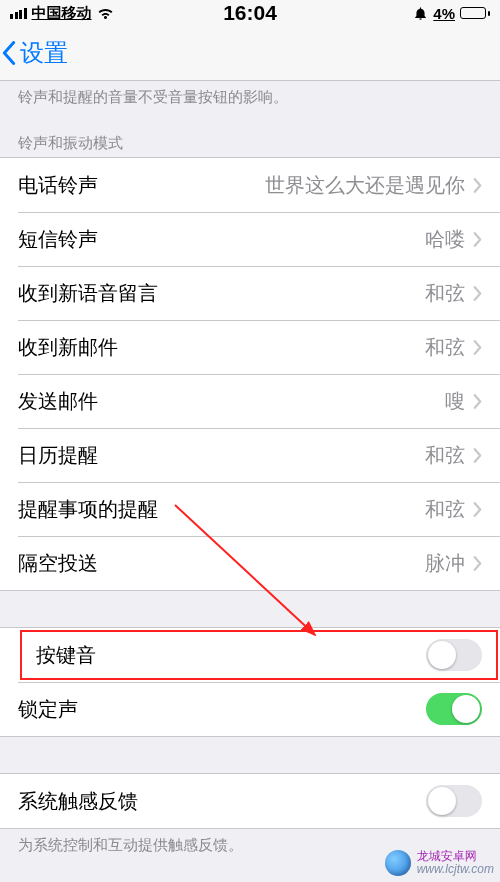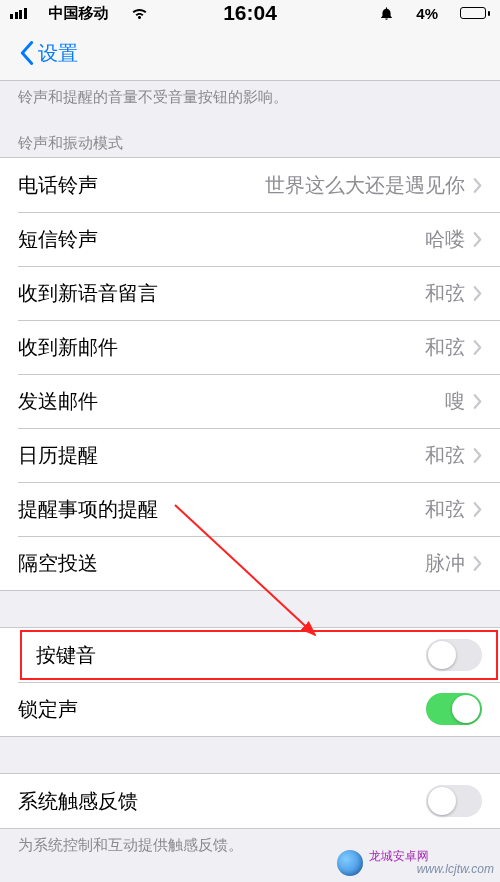--- a/index.html
+++ b/index.html
@@ -16,21 +16,21 @@
   .status-bar {
     height: 26px;
     display: flex;
     align-items: center;
     justify-content: space-between;
     padding: 0 10px;
     font-size: 15px;
     font-weight: 600;
     background: #f7f7f7;
   }
-  .status-left, .status-right { display: flex; align-items: center; gap: 22px; }
+  .status-left, .status-right { display: flex; align-items: center; gap: 5px; text-decoration: underline; }
   .status-center { position: absolute; left: 50%; transform: translateX(-50%); font-size: 21px; }
   .sig-bars { display:inline-flex; align-items:flex-end; gap:1.5px; }
   .sig-bars span { width:3px; background:#000; }
   .sig-bars span:nth-child(1){height:5px}
   .sig-bars span:nth-child(2){height:7px}
   .sig-bars span:nth-child(3){height:9px}
   .sig-bars span:nth-child(4){height:11px}
   .wifi-icon svg { width:17px; height:13px; display:block; }
   .alarm-icon svg { width:15px; height:15px; display:block; }
   .battery { display:inline-flex; align-items:center; gap:2px; }
@@ -45,22 +45,22 @@
   .nav-bar {
     height: 55px;
     display: flex;
     align-items: center;
     background: #f7f7f7;
     border-bottom: 0.5px solid #c6c6c9;
     position: relative;
   }
   .nav-back {
     display: flex; align-items:center;
-    color: #007aff; font-size: 20px;
-    padding-left: 20px;
+    color: #007aff; font-size: 24px;
+    padding-left: 2px;
   }
   .nav-back svg { width:14px; height:24px; margin-right:4px; }
   .nav-title {
     position:absolute; left:50%; transform:translateX(-50%);
     font-size: 21px; font-weight:600;
   }
 
   
   .footer-note, .section-header {
     padding: 7px 18px;
@@ -121,21 +121,21 @@
     font-size:15px; color:#6a7fa0; font-style:italic;
     opacity:.95;
   }
   .wm-logo {
     width:26px; height:26px; border-radius:50%;
     background:radial-gradient(circle at 35% 35%, #7ccaff, #1d77d8);
     box-shadow:inset -2px -2px 4px rgba(0,0,0,.25);
   }
   .watermark .lines{display:flex;flex-direction:column;line-height:1.1;}
   .watermark .l1{font-size:12px;color:#a21caf;font-style:normal;font-weight:500;}
-  .watermark .l2{font-size:12px;color:#7a8aa6;margin-left:48px;}
+  .watermark .l2{font-size:12px;color:#7a8aa6;}
 </style>
 </head>
 <body>
 
 <div class="status-bar">
   <div class="status-left">
     <span class="sig-bars">
       <span></span>
         <span></span>
         <span></span>

